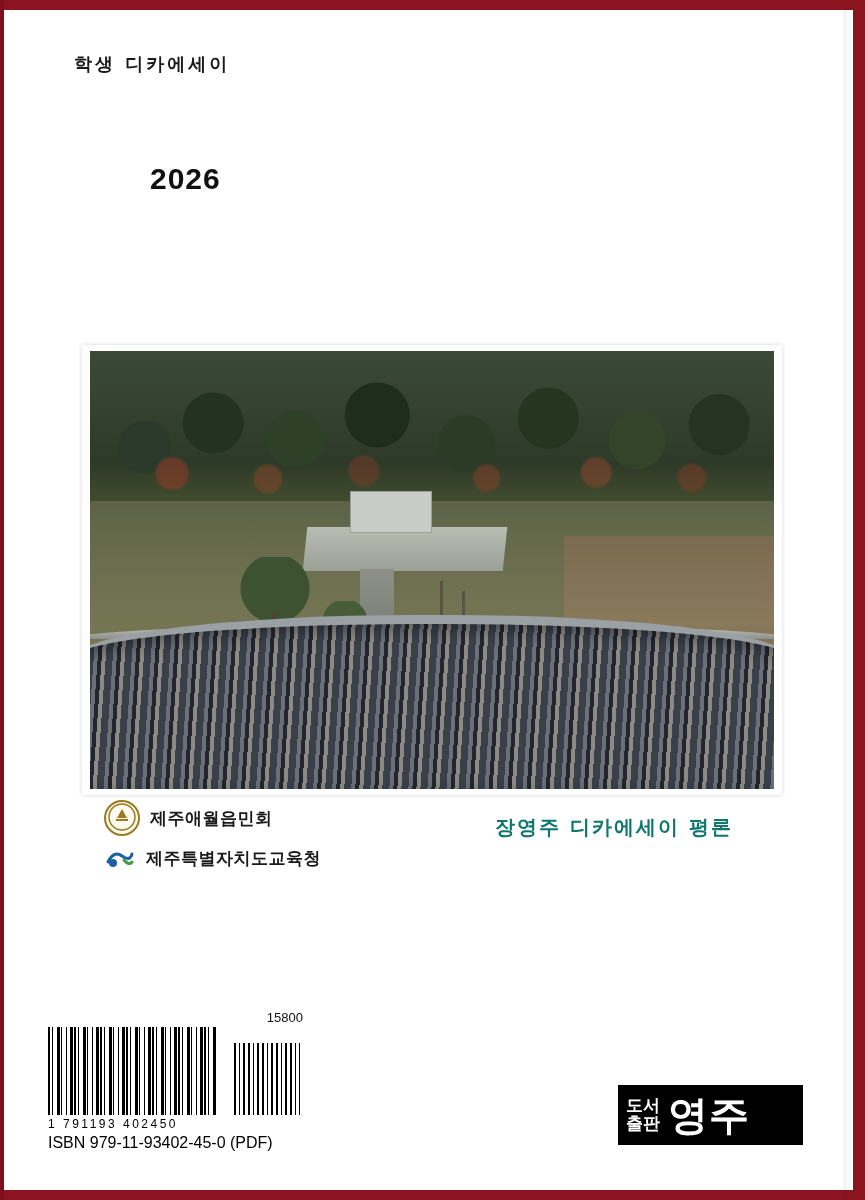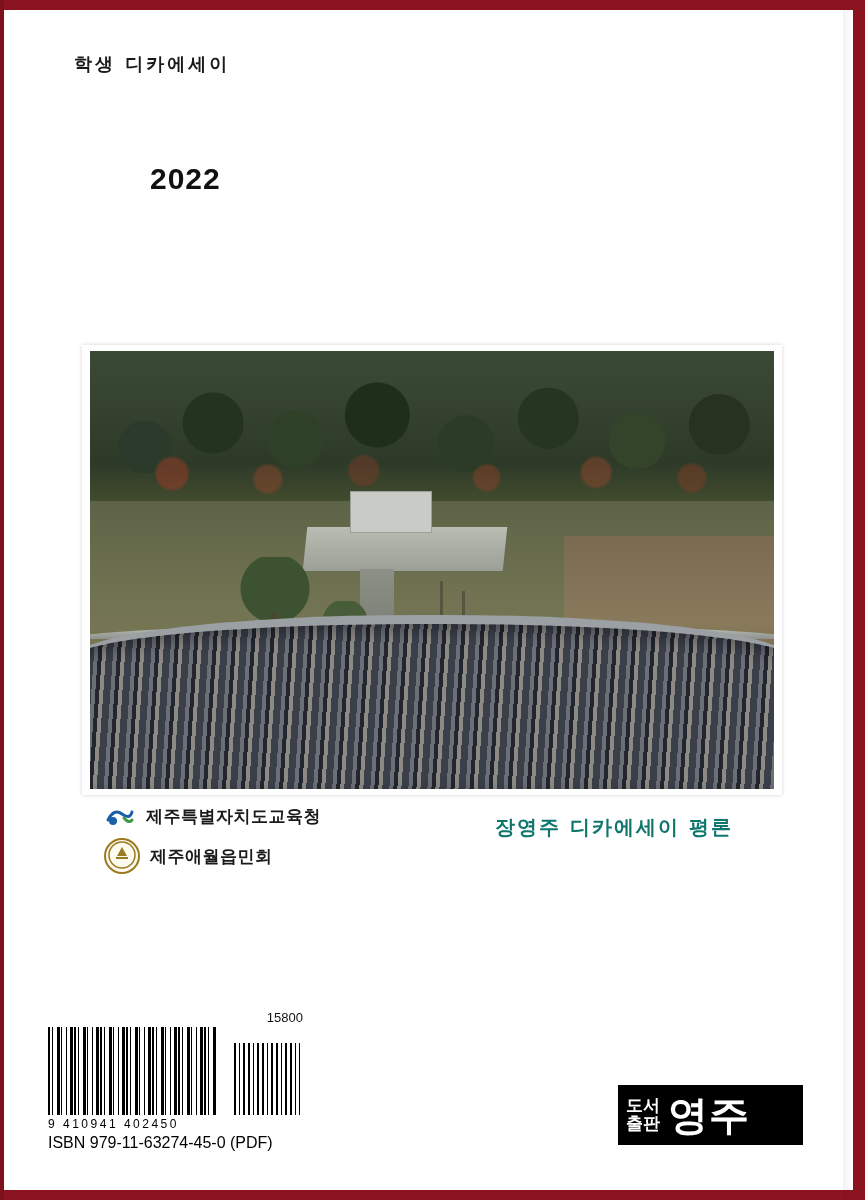--- a/index.html
+++ b/index.html
@@ -347,21 +347,21 @@
 <div class="page">
 
   <div class="frame-top"></div>
   <div class="frame-right"></div>
   <div class="frame-bottom"></div>
   <div class="frame-left"></div>
   <div class="frame-inner-shade"></div>
 
   <div class="series-label">학생 디카에세이</div>
 
-  <div class="year">2022</div>
+  <div class="year">2026</div>
 
 
   <div class="photo-wrap">
     <div class="photo">
       <div class="ph-sky"></div>
       <div class="ph-forest"></div>
       <div class="ph-forest-red"></div>
       <div class="ph-field"></div>
       <div class="ph-field-right"></div>
       <div class="ph-platform"></div>
@@ -373,51 +373,51 @@
       <div class="ph-tree2"></div>
       <div class="ph-post" style="left:350px; top:230px; height:60px;"></div>
       <div class="ph-post" style="left:372px; top:240px; height:50px;"></div>
       <div class="ph-roof-ridge"></div>
       <div class="ph-roof"></div>
     </div>
   </div>
 
   <div class="sponsors">
     <div class="sponsor-row">
+      <div class="sponsor-logo logo-aewol">
+        <svg width="30" height="30" viewBox="0 0 30 30" aria-hidden="true">
+          <circle cx="15" cy="15" r="13" fill="none" stroke="#9a7b1f" stroke-width="1.5"></circle>
+          <polygon points="15,7 20,16 10,16" fill="#9a7b1f"></polygon>
+          <rect x="9" y="17" width="12" height="2" fill="#9a7b1f"></rect>
+        </svg>
+      </div>
+      <div class="sponsor-name">제주애월읍민회</div>
+    </div>
+    <div class="sponsor-row">
       <div class="sponsor-logo logo-jeju">
         <svg width="32" height="32" viewBox="0 0 32 32" aria-hidden="true">
           <path d="M4 20 Q10 8 18 14 T28 12" fill="none" stroke="#1a5fa8" stroke-width="3" stroke-linecap="round"></path>
           <circle cx="9" cy="21" r="4" fill="#1a5fa8"></circle>
           <path d="M20 18 q5 6 8 2" fill="none" stroke="#3f9b45" stroke-width="3" stroke-linecap="round"></path>
         </svg>
       </div>
       <div class="sponsor-name">제주특별자치도교육청</div>
     </div>
-    <div class="sponsor-row">
-      <div class="sponsor-logo logo-aewol">
-        <svg width="30" height="30" viewBox="0 0 30 30" aria-hidden="true">
-          <circle cx="15" cy="15" r="13" fill="none" stroke="#9a7b1f" stroke-width="1.5"></circle>
-          <polygon points="15,7 20,16 10,16" fill="#9a7b1f"></polygon>
-          <rect x="9" y="17" width="12" height="2" fill="#9a7b1f"></rect>
-        </svg>
-      </div>
-      <div class="sponsor-name">제주애월읍민회</div>
-    </div>
   </div>
 
   <div class="editor-credit">장영주 디카에세이 평론</div>
 
   <div class="barcode-block">
     <div class="price-code">15800</div>
     <div>
       <div class="bars-main"></div>
       <div class="bars-addon"></div>
     </div>
-    <div class="barcode-digits">9 410941 402450</div>
-    <div class="isbn-line">ISBN 979-11-63274-45-0 (PDF)</div>
+    <div class="barcode-digits">1 791193 402450</div>
+    <div class="isbn-line">ISBN 979-11-93402-45-0 (PDF)</div>
   </div>
 
   <div class="publisher">
     <div class="pub-left">
       <div>도서</div>
       <div>출판</div>
     </div>
     <div class="pub-right">영주</div>
   </div>
 

